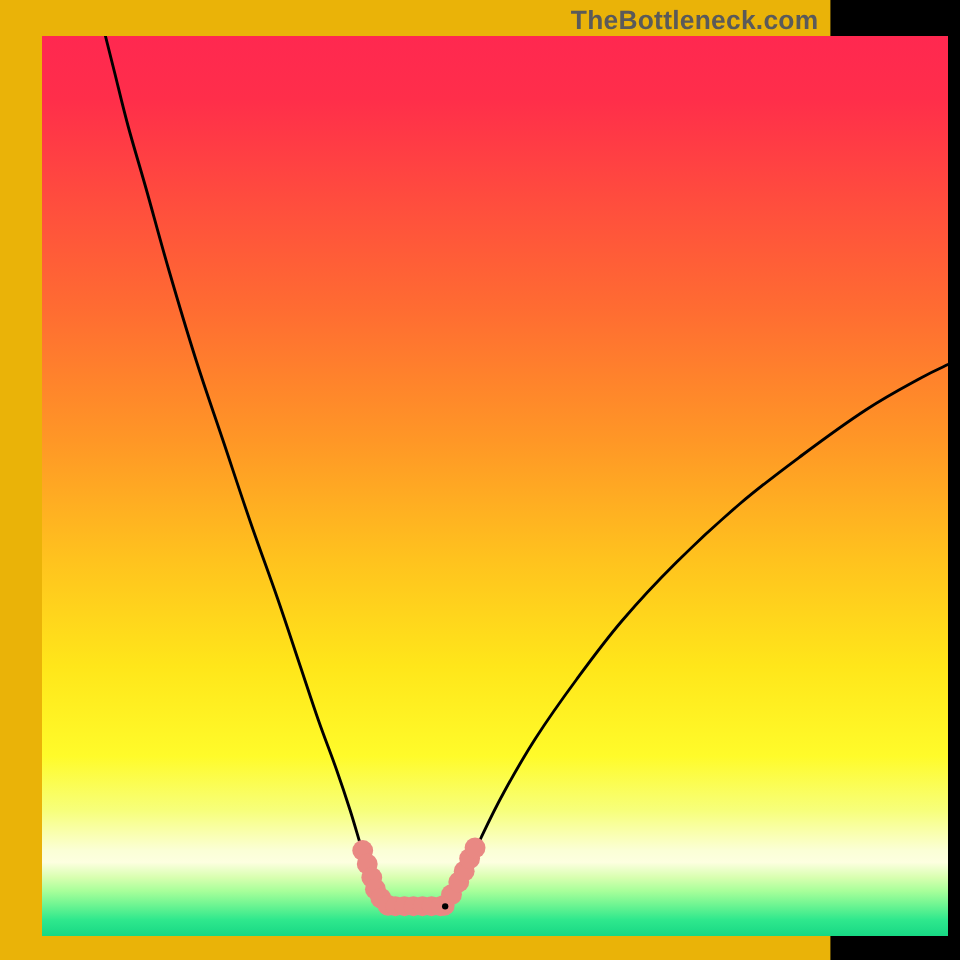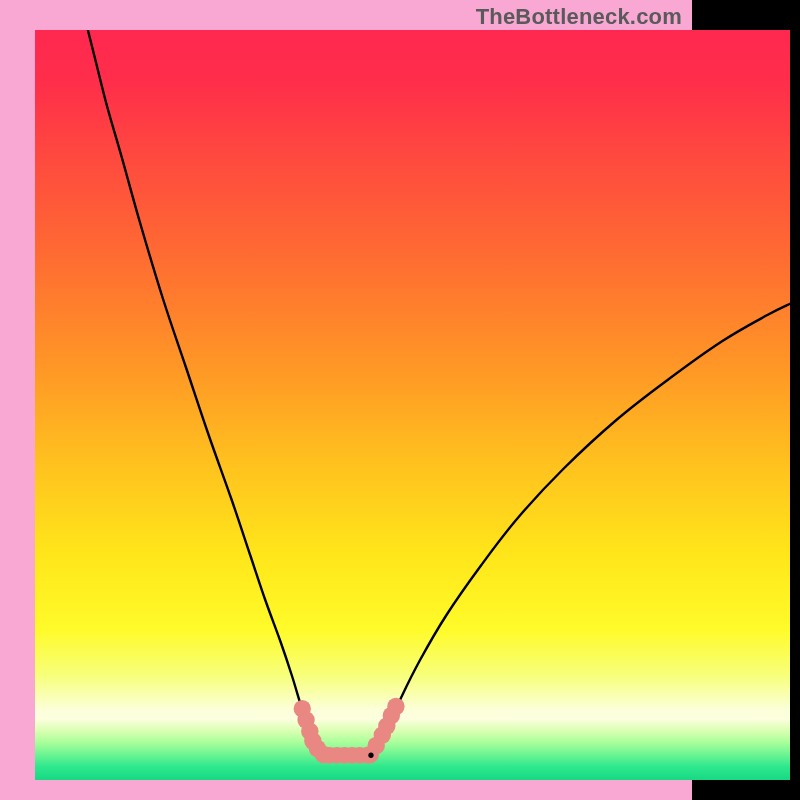--- a/index.html
+++ b/index.html
@@ -10,21 +10,21 @@
     background: #000;
     font-family: Arial, Helvetica, sans-serif;
     overflow: hidden;
   }
   .frame {
     position: absolute;
     left: 0;
     top: 0;
     width: 692px;
     height: 800px;
-    background: #f9a8d4;
+    background: #eab308;
   }
   .plot-area {
     position: absolute;
     left: 35px;
     top: 30px;
     width: 755px;
     height: 750px;
     overflow: hidden;
   }
   .watermark {

